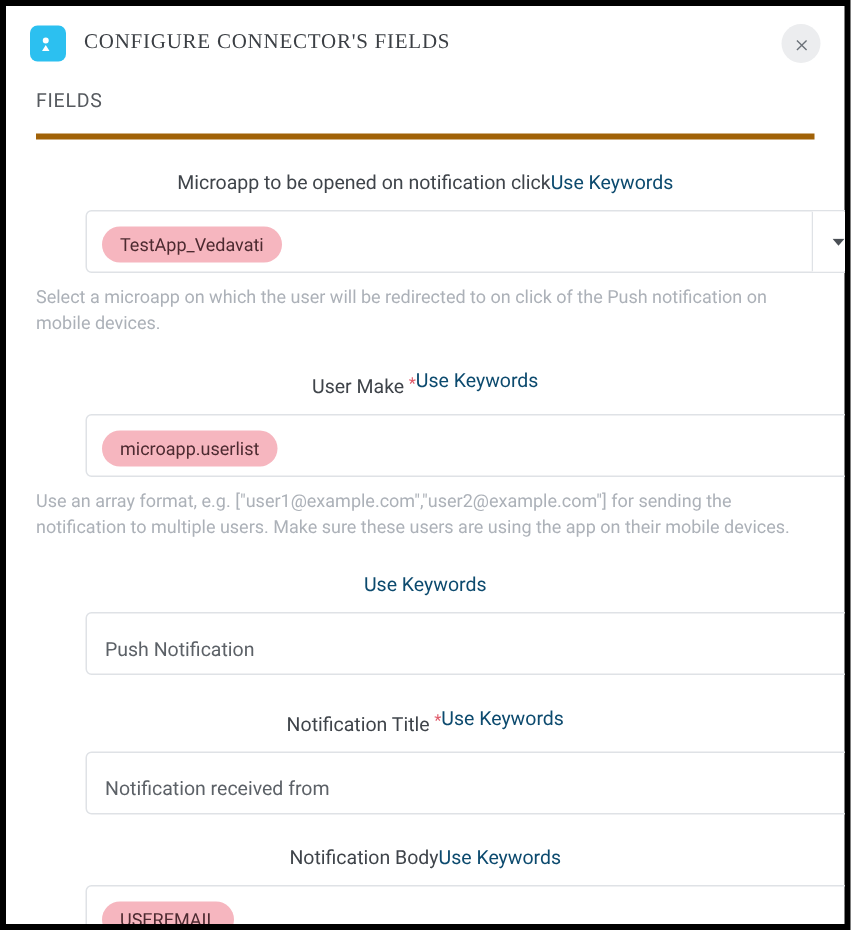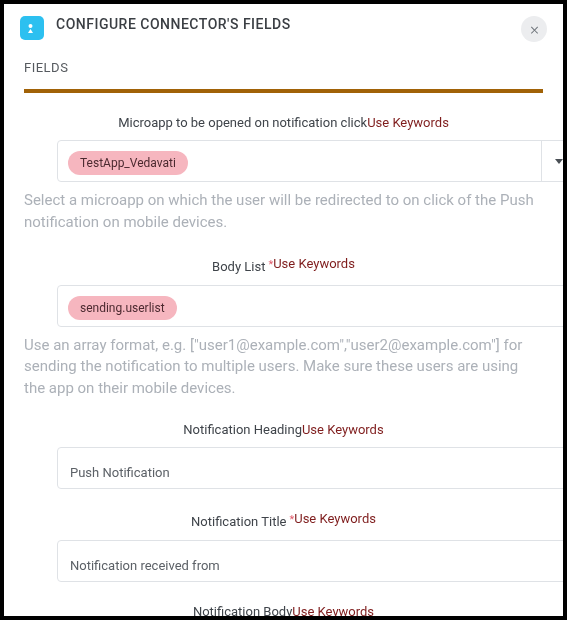--- a/index.html
+++ b/index.html
@@ -18,22 +18,23 @@
   .modal {
     background: #fff;
     width: 100%;
     height: 100%;
     overflow: hidden;
     display: flex;
     flex-direction: column;
   }
   .modal-header {
     display: flex;
-    align-items: flex-start;
+    align-items: center;
     padding: 12px 16px 12px 16px;
+    font-family: Liberation Serif, serif;
   }
   .app-icon {
     width: 24px;
     height: 24px;
     background: #2cc0f0;
     border-radius: 5px;
     display: flex;
     align-items: center;
     justify-content: center;
     margin-right: 12px;
@@ -95,21 +96,21 @@
   }
   .required {
     color: #e05c6b;
     margin-left: 3px;
     font-size: 11px;
     position: relative;
     top: -3px;
   }
   .use-keywords {
     font-size: 13px;
-    color: #7f1d1d;
+    color: #0c4a6e;
     cursor: pointer;
     background: none;
     border: none;
     font-family: inherit;
   }
   .input-wrap {
     border: 1px solid #dfe2e6;
     border-radius: 4px;
     width: 100%;
     display: flex;
@@ -152,21 +153,21 @@
     font-size: 12px;
     padding: 5px 12px;
     border-radius: 12px;
   }
   .plain-text {
     font-size: 13px;
     color: #5c6167;
     padding: 2px;
   }
   .helper {
-    font-size: 15px;
+    font-size: 12px;
     color: #acb1b8;
     margin-top: 8px;
     line-height: 1.45;
   }
 </style>
 </head>
 <body>
 
 <div class="modal">
 
@@ -201,33 +202,32 @@
               <path d="M0 0 L10 0 L5 6 Z"></path>
             </svg>
         </button>
       </div>
       <div class="helper">Select a microapp on which the user will be redirected to on click of the Push notification on mobile devices.</div>
     </div>
 
     <div class="field">
       <div class="field-head">
         <div>
-          <span class="field-label">Body List</span><span class="required">*</span>
+          <span class="field-label">User Make</span><span class="required">*</span>
         </div>
         <button class="use-keywords">Use Keywords</button>
       </div>
       <div class="input-wrap">
-        <span class="chip">sending.userlist</span>
+        <span class="chip">microapp.userlist</span>
       </div>
       <div class="helper">Use an array format, e.g. ["user1@example.com","user2@example.com"] for sending the notification to multiple users. Make sure these users are using the app on their mobile devices.</div>
     </div>
 
     <div class="field">
       <div class="field-head">
-        <div class="field-label">Notification Heading</div>
         <button class="use-keywords">Use Keywords</button>
       </div>
       <div class="input-wrap">
         <span class="plain-text">Push Notification</span>
       </div>
     </div>
 
     <div class="field">
       <div class="field-head">
         <div>

